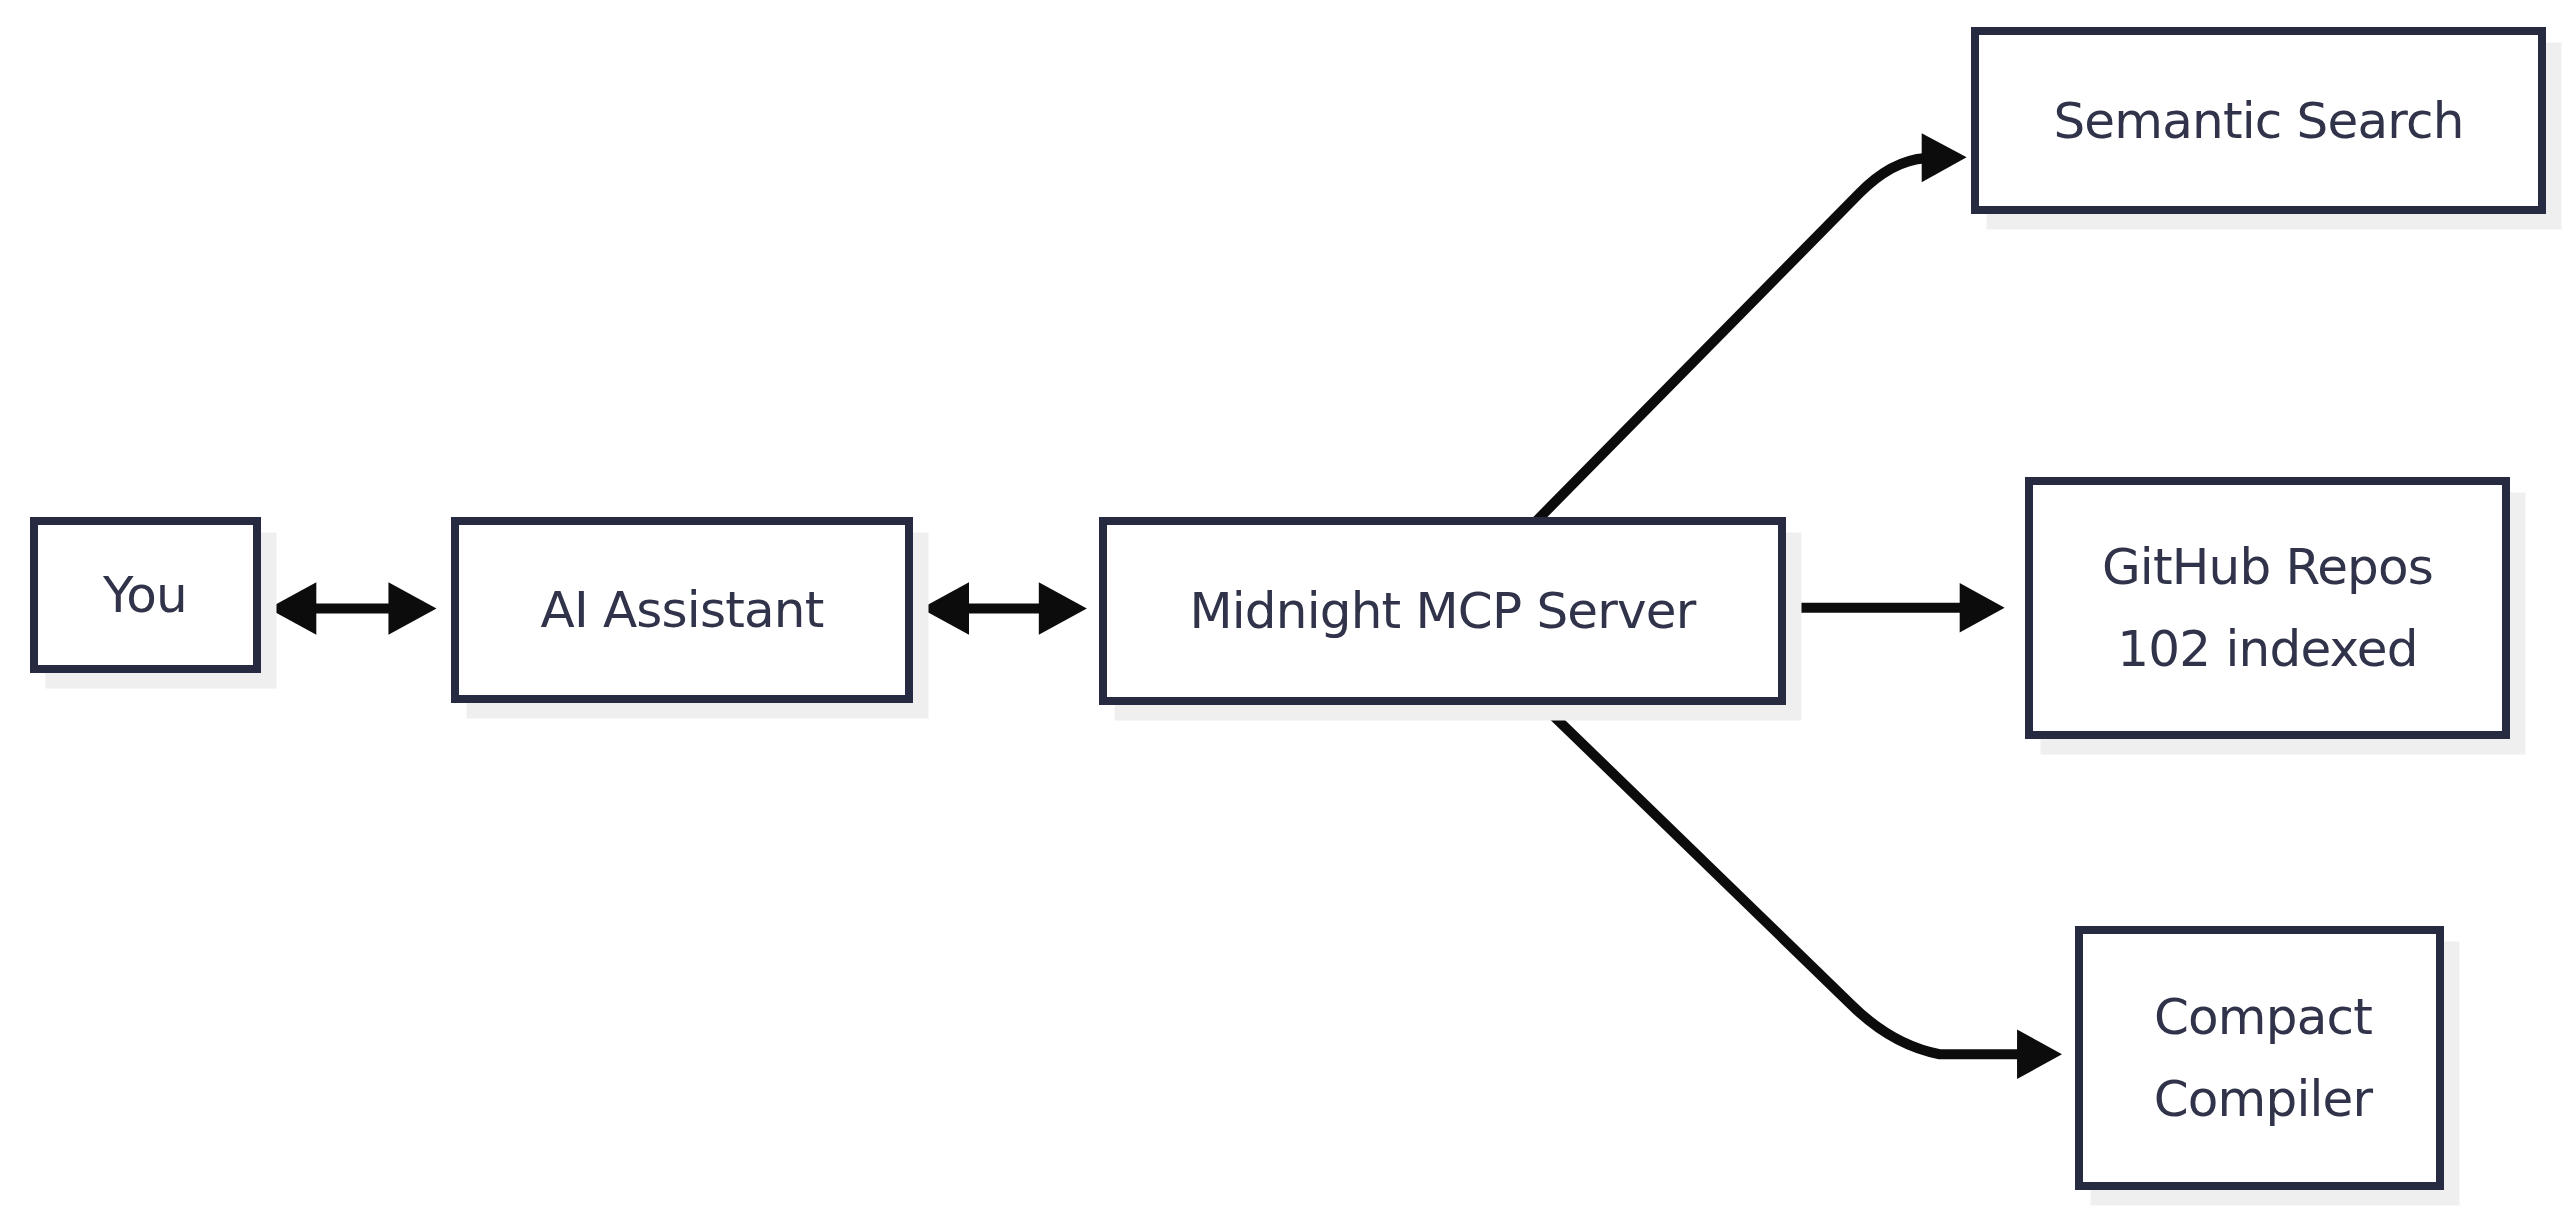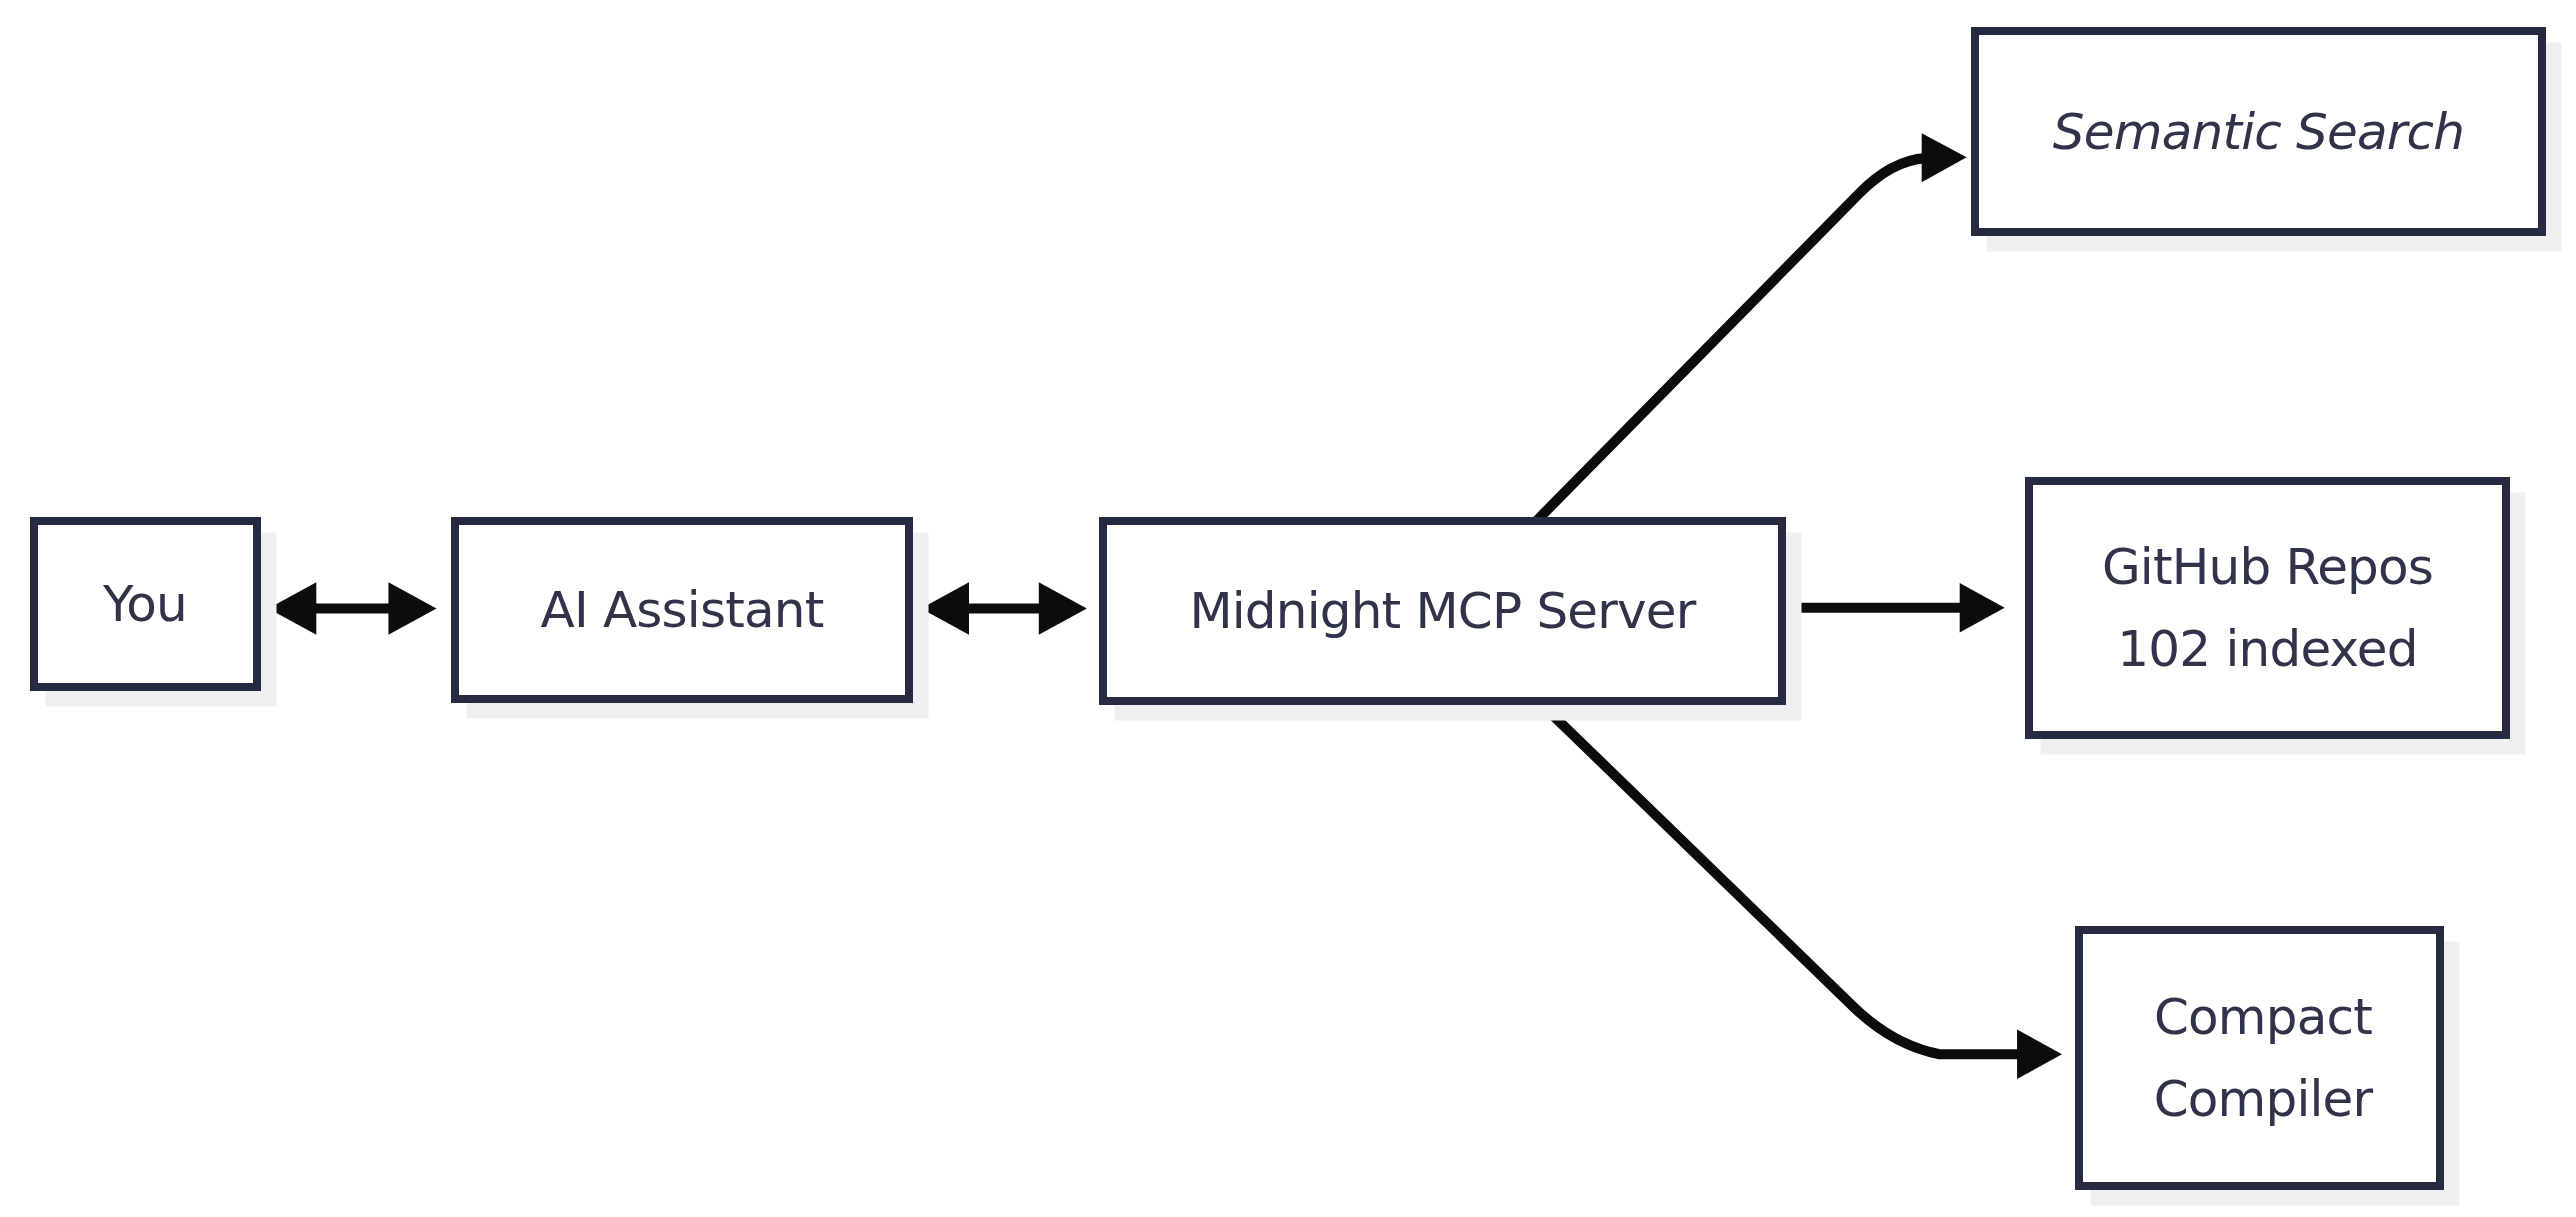--- a/index.html
+++ b/index.html
@@ -42,24 +42,24 @@
     justify-content: center;
     text-align: center;
     color: var(--text);
     font-size: 50px;
     font-weight: 500;
     letter-spacing: -0.8px;
     line-height: 1.64;
   }
   .node span { display: block; white-space: nowrap; }
   
-  #node-you       { left: 29.5px;   top: 517px;  width: 231px; height: 174px; }
+  #node-you       { left: 29.5px;   top: 517px;  width: 231px; height: 156px; }
   #node-ai        { left: 451px;  top: 517px;  width: 462px; height: 186px; }
   #node-mcp       { left: 1099px; top: 517px;  width: 687px; height: 188px; }
-  #node-semantic  { left: 1971px; top: 27px;   width: 575px; height: 209px; font-style: italic; }
+  #node-semantic  { left: 1971px; top: 27px;   width: 575px; height: 187px; }
   #node-github    { left: 2017px; top: 477px;  width: 485px; height: 262px; margin-left: 8px; }
   #node-compiler  { left: 2075px; top: 926px; width: 369px; height: 264px; padding-left: 7px; }
 </style>
 </head>
 <body>
 
 <div class="canvas">
 
   <svg class="edges" viewBox="0 0 3323 1570" aria-hidden="true">
 

